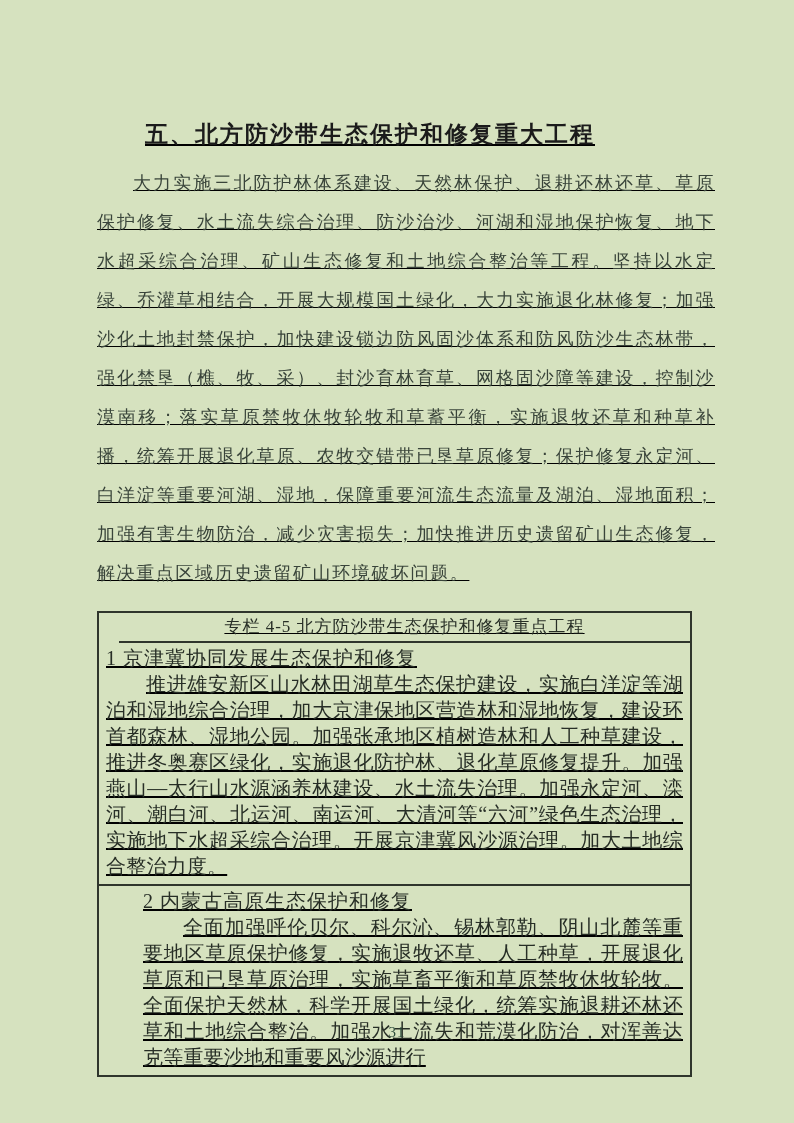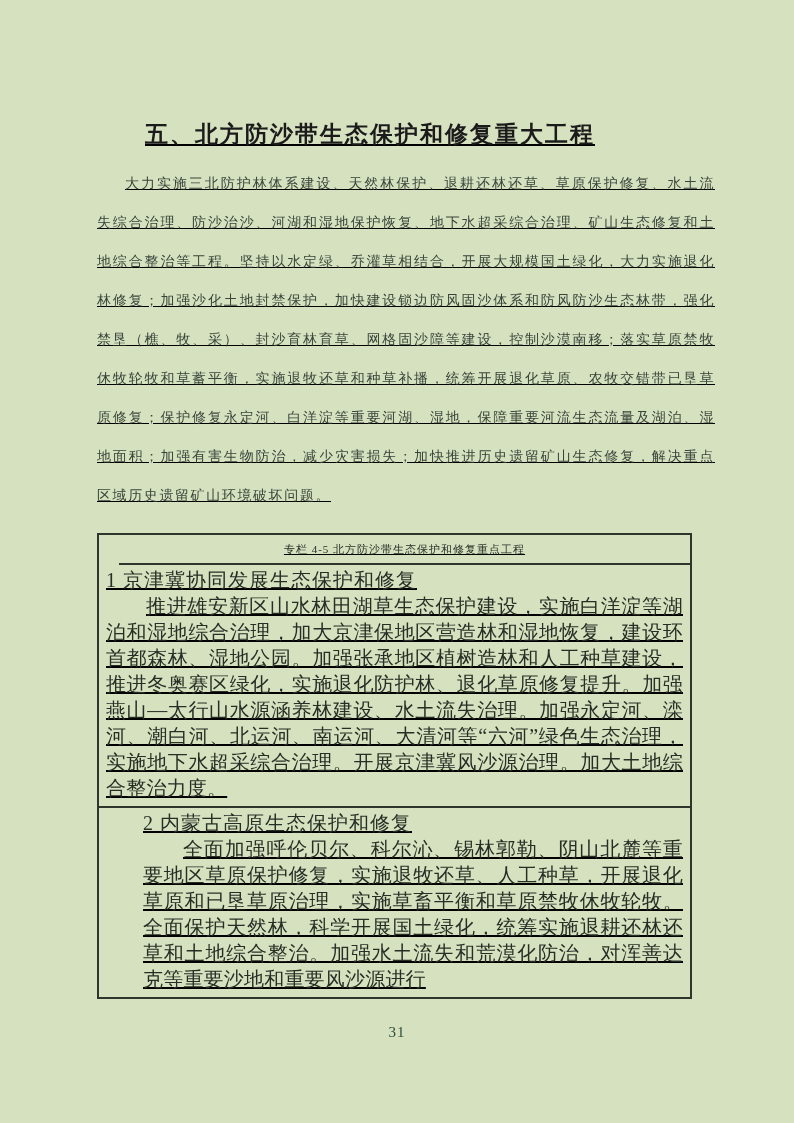--- a/index.html
+++ b/index.html
@@ -28,38 +28,38 @@
     padding-left: 48px;
     font-family: "Liberation Sans", sans-serif;
     font-weight: bold;
     font-size: 23px;
     line-height: 32px;
     letter-spacing: 2px;
     color: #1b1b1b;
   }
   .body-par {
     margin: 0;
-    font-size: 14px;
+    font-size: 18px;
     line-height: 39px;
     letter-spacing: 1.6px;
     color: #39443a;
     text-indent: 2em;
     text-align: justify;
     text-justify: inter-ideograph;
   }
   .box {
     width: 591px;
     margin-top: 18px;
     border: 2px solid #2f352c;
     color: #272e26;
     background: transparent;
   }
   .box-header {
     text-align: center;
-    font-size: 11px;
+    font-size: 17px;
     line-height: 22px;
     padding: 3px 0 3px 0;
     border-bottom: 2px solid #2f352c;
     letter-spacing: 1px;
     margin-left: 20px;
   }
   .box-section {
     padding: 2px 7px 5px 7px;
     font-size: 20px;
   }

